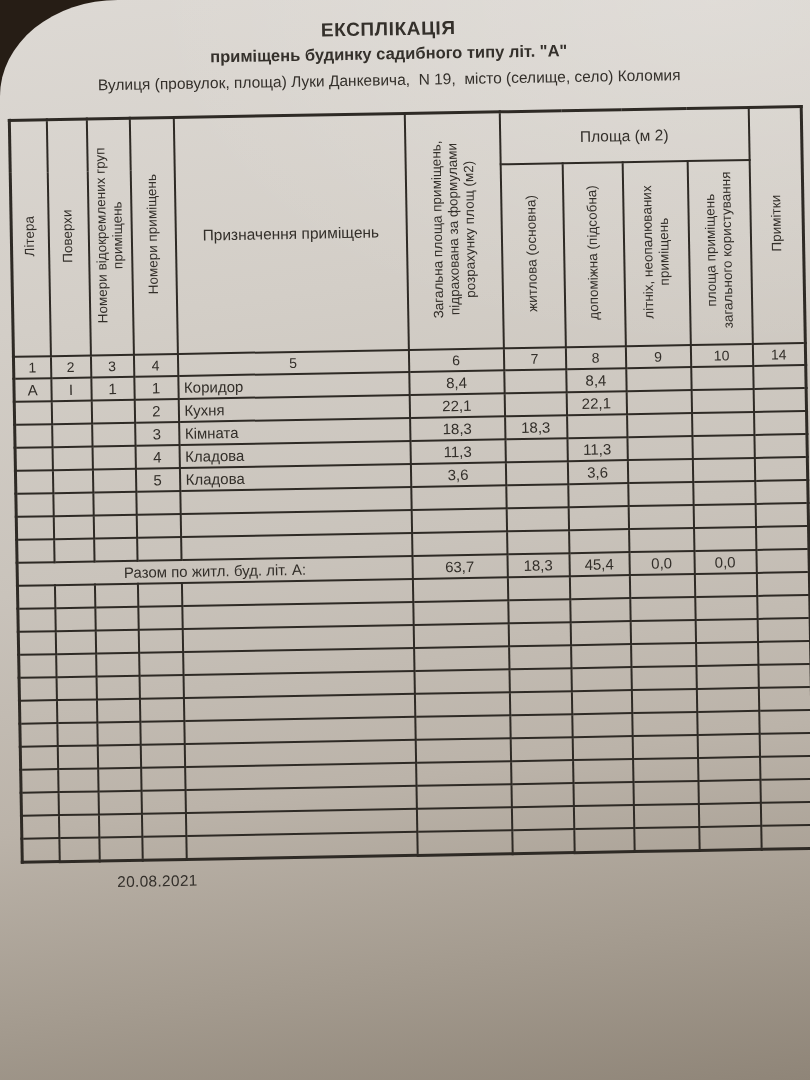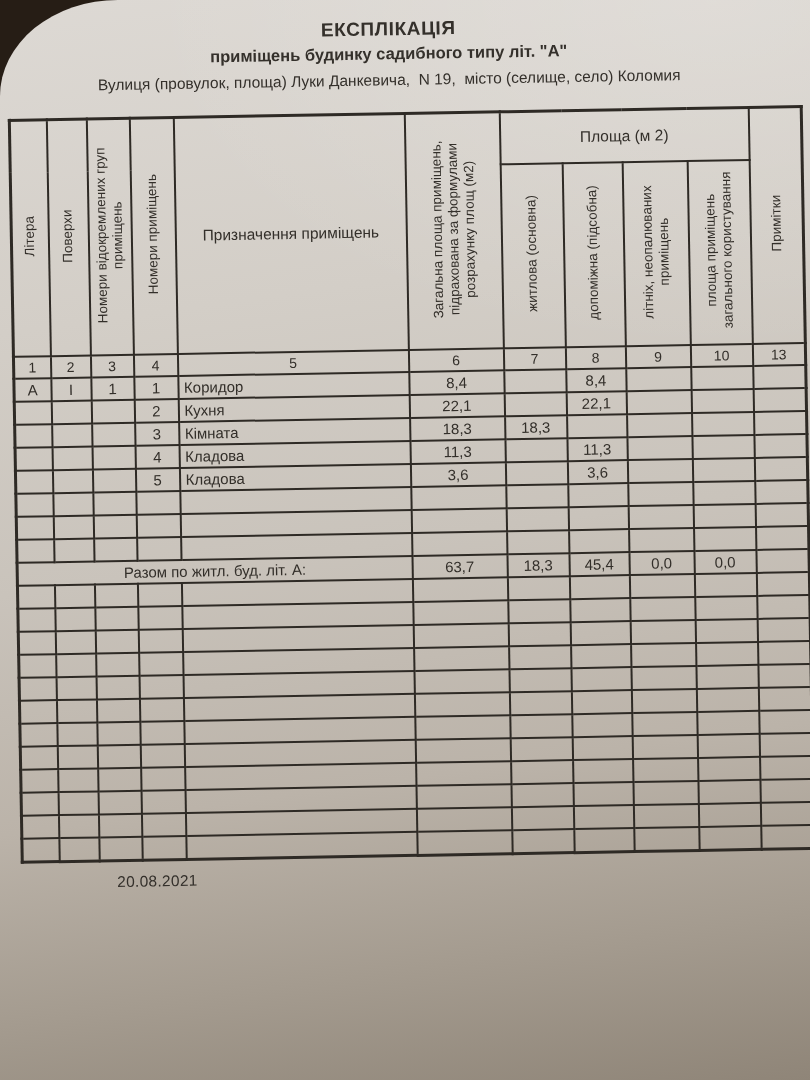--- a/index.html
+++ b/index.html
@@ -103,21 +103,21 @@
         <td>1</td>
         <td>2</td>
         <td>3</td>
         <td>4</td>
         <td>5</td>
         <td>6</td>
         <td>7</td>
         <td>8</td>
         <td>9</td>
         <td>10</td>
-        <td>13</td>
+        <td>14</td>
       </tr>
     </thead>
     <tbody>
         <tr>
           <td>А</td>
           <td>І</td>
           <td>1</td>
           <td>1</td>
           <td class="left">Коридор</td>
           <td>8,4</td>

